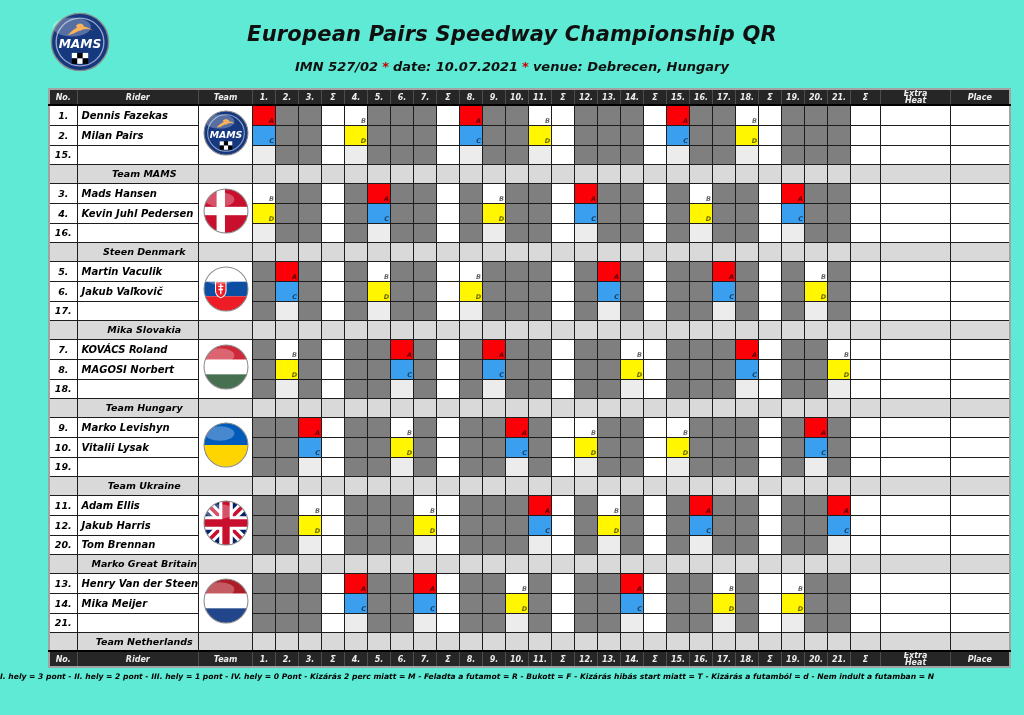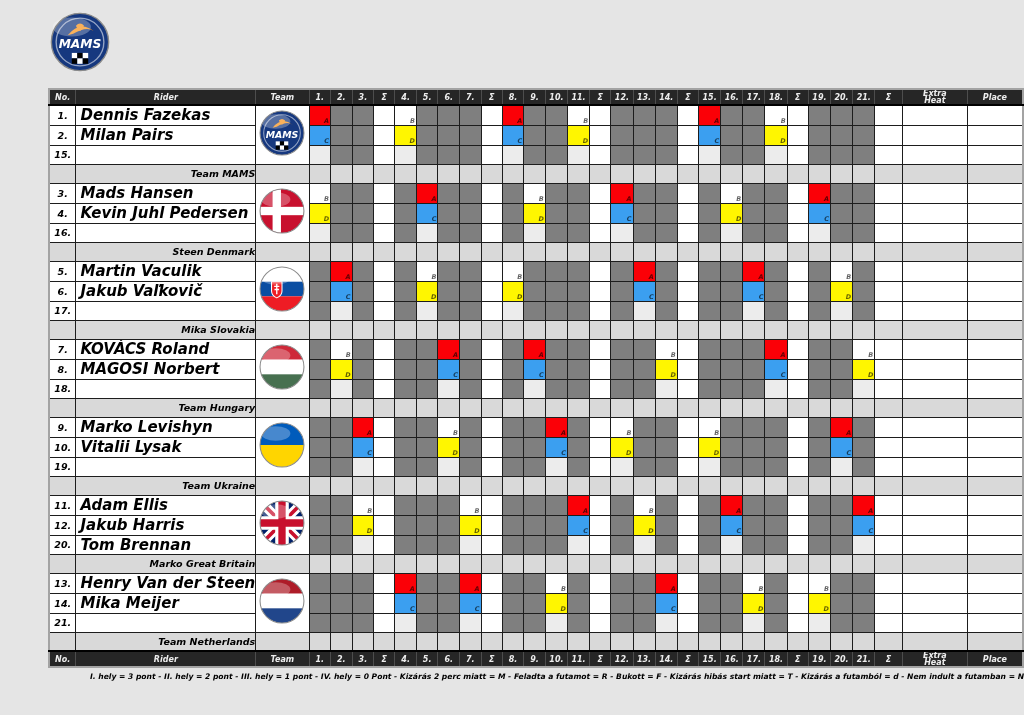--- a/index.html
+++ b/index.html
@@ -1,51 +1,51 @@
 <!DOCTYPE html>
 <html style="--c-red: #fb0007; --c-blue: #3b9ff0; --c-yellow: #fff600; --c-gray: #7f7f7f; --c-light: #ececec; --c-band: #d9d9d9; --c-header: #262626;"><head>
 <meta charset="utf-8">
 <style>
   *{margin:0;padding:0;box-sizing:border-box}
   html,body{width:1024px;height:715px;background:#fff;overflow:hidden}
   body{font-family:"DejaVu Sans","Liberation Sans",sans-serif;position:relative}
-  .page{position:absolute;inset:0;background:#e5e5e5}
+  .page{position:absolute;inset:0;background:#5eead4}
   .title{position:absolute;top:22px;left:0;width:100%;text-align:center;
          font-size:21px;font-weight:bold;font-style:italic;color:#101010;letter-spacing:.2px}
   .subtitle{position:absolute;top:59px;left:0;width:100%;text-align:center;
             font-size:13px;font-weight:bold;font-style:italic;color:#101010}
   .subtitle .star{color:#cc0000;padding:0 4px}
-  .legend{position:absolute;top:672px;left:0;width:100%;text-align:right;
+  .legend{position:absolute;top:672px;left:0;width:100%;text-align:left;
           font-size:7.6px;font-weight:bold;font-style:italic;color:#000}
   .mams-logo{position:absolute;left:50px;top:12px;width:60px;height:60px}
   .fim-logo{position:absolute;left:864px;top:8px;width:96px;height:72px}
 
   table.score{position:absolute;left:48px;top:88px;border-collapse:collapse;
               table-layout:fixed;font-style:italic;font-weight:bold;border:2px solid #a3a3a3}
   .score th,.score td{border:1px solid #1d1d1d;padding:0;overflow:hidden;white-space:nowrap}
   tr.hdr th,tr.hdr-b th{background:var(--c-header);color:#ededed;font-size:8px;
         font-weight:bold;font-style:italic;border:1px solid #4d4d4d;text-align:center}
   tr.hdr{height:13px} tr.hdr th{border-bottom:2px solid #000}
   tr.hdr-b{height:15px} tr.hdr-b th{border-top:2px solid #000}
   th.sig,td.sig-col{font-size:9px}
   th.xh{font-size:7px;line-height:7px}
   tr.rider-row{height:20px} tr.res-row{height:19px} tr.band-row{height:19px}
   td.no-cell{font-size:9.5px;text-align:center;background:#fff;color:#000}
-  td.name-cell{font-size:15px;text-align:left;padding-left:4px;background:#fff;color:#000}
+  td.name-cell{font-size:10px;text-align:left;padding-left:4px;background:#fff;color:#000}
   td.flag-cell{background:#fff;text-align:center;vertical-align:middle}
   td.hc{position:relative;background:#fff}
   td.hc-off{background:var(--c-gray)}
   td.hc-res{background:var(--c-light)}
   td.hc-red{background:var(--c-red)}
   td.hc-blue{background:var(--c-blue)}
   td.hc-yellow{background:var(--c-yellow)}
   td.hc-white{background:#ffffff}
   td.hc-sum,td.hc-extra,td.hc-place{background:#fff}
   tr.band-row td{background:var(--c-band)}
-  td.band-label{font-size:9.5px;text-align:right;padding-left:13px;color:#000}
+  td.band-label{font-size:9.5px;text-align:center;padding-left:13px;color:#000}
   .gate{position:absolute;right:1px;bottom:0;font-size:6.5px;line-height:8px;
         color:rgba(0,0,0,.62);font-style:italic;font-weight:bold}
 </style>
 </head>
 <body>
 
 <div class="page">
   <div class="mams-logo"><svg width="60" height="60" viewBox="0 0 44 44">
         <clipPath id="cp1">
           <circle cx="22" cy="22" r="21"></circle>
@@ -59,20 +59,24 @@
         <rect x="16" y="30" width="4" height="4" fill="#fff"></rect>
           <rect x="20" y="30" width="4" height="4" fill="#000"></rect>
         <rect x="24" y="30" width="4" height="4" fill="#fff"></rect>
           <rect x="16" y="34" width="4" height="4" fill="#000"></rect>
         <rect x="20" y="34" width="4" height="4" fill="#fff"></rect>
           <rect x="24" y="34" width="4" height="4" fill="#000"></rect>
       </g>
         <ellipse cx="16" cy="11" rx="14" ry="7" fill="#ffffff" opacity="0.28"></ellipse>
     <circle cx="22" cy="22" r="21" fill="none" stroke="#8a8a8a" stroke-width="1"></circle>
       </svg></div>
+  <div class="title">European Pairs Speedway Championship QR</div>
+  <div class="subtitle">
+    <span>IMN 527/02</span><span class="star">*</span><span>date: 10.07.2021</span><span class="star">*</span><span>venue: Debrecen, Hungary</span>
+  </div>
   <table class="score">
       <colgroup>
         <col style="width: 28px;">
         <col style="width: 106px;">
         <col style="width: 54px;">
         <col style="width: 23px;">
         <col style="width: 23px;">
         <col style="width: 23px;">
         <col style="width: 23px;">
         <col style="width: 23px;">

